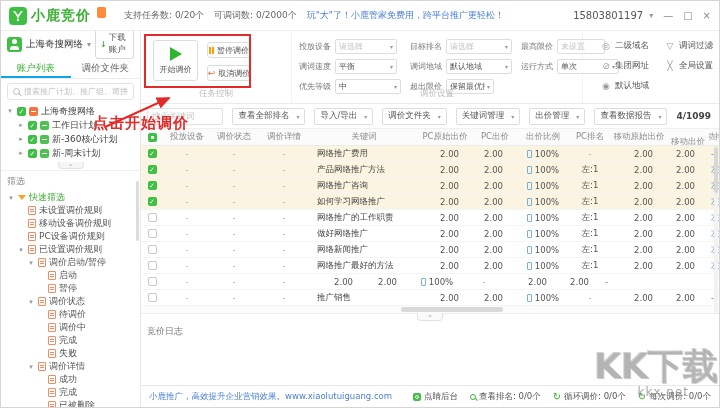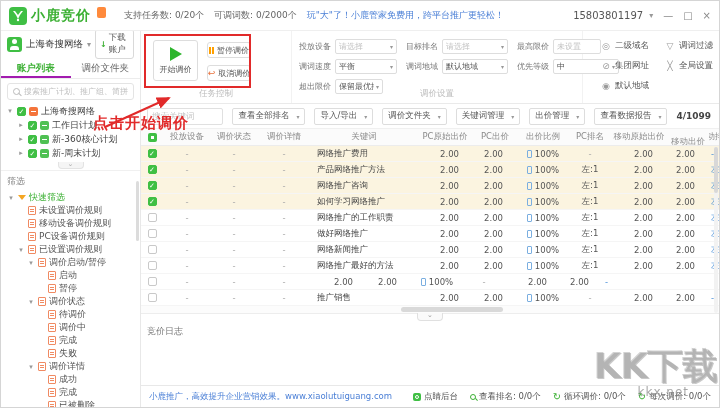--- a/index.html
+++ b/index.html
@@ -30,21 +30,21 @@
   .account-row { height:26px; display:flex; align-items:center; padding:0 6px; gap:4px; }
   .avatar { width:15px; height:15px; background:#3fbf44; border-radius:3px; position:relative; flex:none; }
   .avatar::before { content:''; position:absolute; top:2px; left:5px; width:5px; height:5px; background:#fff; border-radius:50%; }
   .avatar::after { content:''; position:absolute; bottom:2px; left:3px; width:9px; height:4px; background:#fff; border-radius:3px 3px 0 0; }
   .acc-name { font-size:9.5px; color:#333; white-space:nowrap; }
   .dl-btn { margin-left:auto; border:1px solid #d9d9d9; border-radius:3px; padding:2px 4px;
     font-size:8.5px; color:#555; display:flex; align-items:center; gap:2px; background:#fff; }
   .dl-ic { color:#3cb034; font-weight:bold; font-size:8px; }
   .tabs { display:flex; border-bottom:1px solid #ececec; height:22px; }
   .tab { flex:1; text-align:center; line-height:22px; font-size:9.5px; color:#666; }
-  .tab.active { color:#3cb034; border-bottom:2px solid #a21caf; font-weight:bold; }
+  .tab.active { color:#3cb034; border-bottom:2px solid #0ea5e9; font-weight:normal; }
   .search { margin:4px 6px 3px; height:17px; border:1px solid #e4e4e4; border-radius:3px;
     display:flex; align-items:center; padding:0 5px; gap:4px; }
   .mag { width:7px; height:7px; border:1px solid #bbb; border-radius:50%; position:relative; flex:none; }
   .mag::after { content:''; position:absolute; width:4px; height:1px; background:#bbb;
     transform:rotate(45deg); right:-3px; bottom:-1px; }
   .search input { border:none; outline:none; width:100%; font-size:8px; color:#888; background:transparent; }
   .search input::placeholder { color:#c0c0c0; }
   .tree { padding:1px 0; }
   .tree-row { display:flex; align-items:center; height:14px; gap:3px; font-size:9px; color:#444; white-space:nowrap; overflow:hidden; }
   .tree-row.f { height:13px; color:#555; }
@@ -362,20 +362,27 @@
             </div>
           </div>
           <div class="field">
             <span class="f-label">调词地域</span>
             <div class="ctl w1">
               <span class="val">默认地域</span>
               <span class="caret2">▾</span>
             </div>
           </div>
           <div class="field">
+            <span class="f-label">运行方式</span>
+            <div class="ctl w0">
+              <span class="val">单次</span>
+              <span class="caret2">▾</span>
+            </div>
+          </div>
+          <div class="field">
             <span class="f-label">优先等级</span>
             <div class="ctl w1">
               <span class="val">中</span>
               <span class="caret2">▾</span>
             </div>
           </div>
           <div class="field">
             <span class="f-label">超出限价</span>
             <div class="ctl w2">
               <span class="val">保留最优排名</span>

